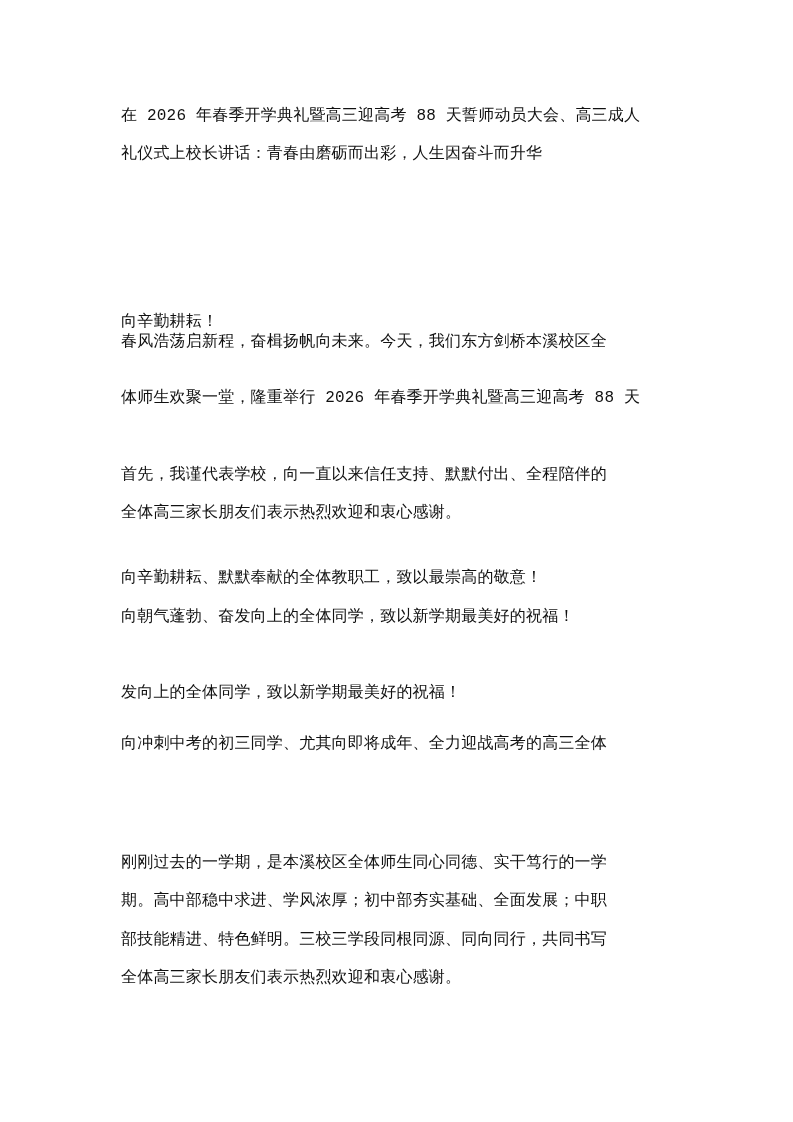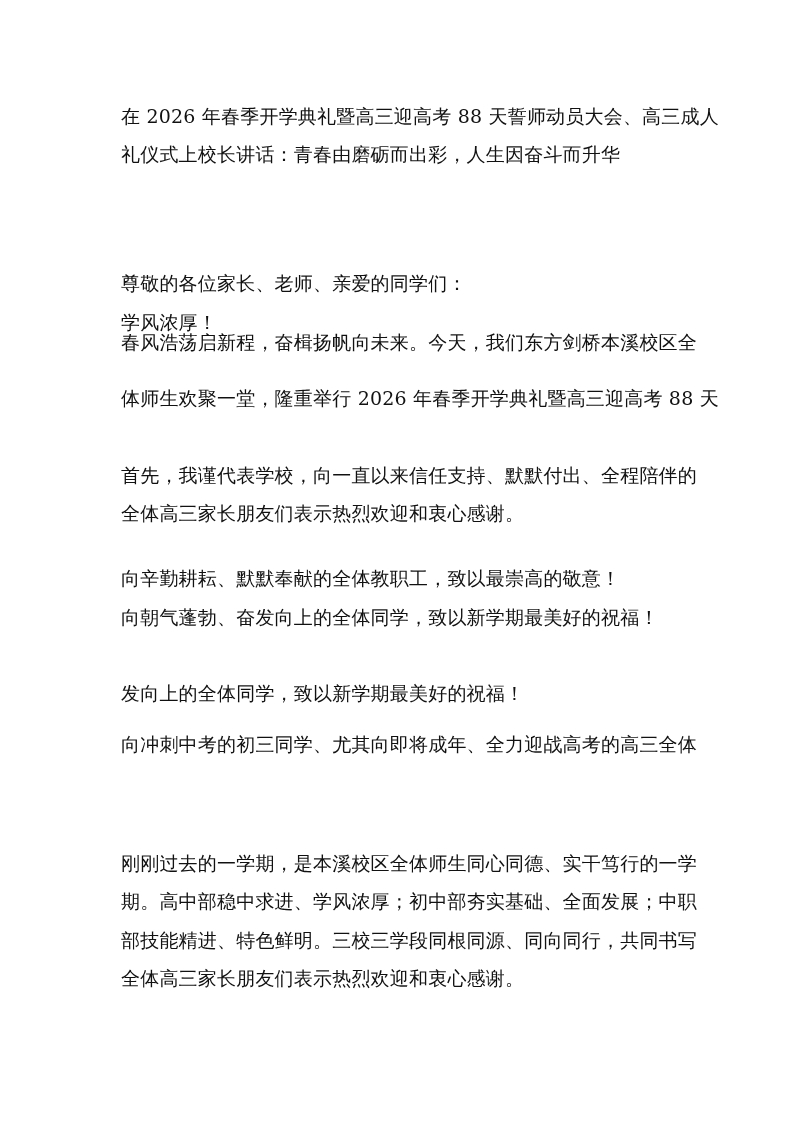--- a/index.html
+++ b/index.html
@@ -1,30 +1,29 @@
 <!DOCTYPE html>
 <html><head>
 <meta charset="utf-8">
 <style>
   html, body { margin: 0; padding: 0; background: #ffffff; }
   body { width: 793px; height: 1122px; position: relative; overflow: hidden;
          font-family: "DejaVu Serif", "Liberation Serif", serif; color: #111111; }
   .page { position: absolute; left: 0; top: 0; width: 793px; height: 1122px; background: #fff; }
-  .line { position: absolute; left: 121px; width: 560px; font-size: 19px; line-height: 24px;
-          white-space: nowrap; letter-spacing: 0.2px; }
+  .line { position: absolute; left: 121px; width: 560px; font-size: 16px; line-height: 24px;
+          white-space: nowrap; letter-spacing: 0.2px; font-family: Liberation Mono, monospace; }
 </style>
 </head>
 <body>
 
 <div class="page">
   <div class="line" style="top:104px">在 2026 年春季开学典礼暨高三迎高考 88 天誓师动员大会、高三成人</div>
   <div class="line" style="top:142px">礼仪式上校长讲话：青春由磨砺而出彩，人生因奋斗而升华</div>
 
-  <div class="line" style="top:271px">尊敬的各位家长、老师、亲爱的同学们：</div>
-  <div class="line" style="top:310px">学风浓厚！</div>
+  <div class="line" style="top:310px">向辛勤耕耘！</div>
   <div class="line" style="top:330px">春风浩荡启新程，奋楫扬帆向未来。今天，我们东方剑桥本溪校区全</div>
   <div class="line" style="top:386px">体师生欢聚一堂，隆重举行 2026 年春季开学典礼暨高三迎高考 88 天</div>
   <div class="line" style="top:463px">首先，我谨代表学校，向一直以来信任支持、默默付出、全程陪伴的</div>
   <div class="line" style="top:501px">全体高三家长朋友们表示热烈欢迎和衷心感谢。</div>
   <div class="line" style="top:566px">向辛勤耕耘、默默奉献的全体教职工，致以最崇高的敬意！</div>
   <div class="line" style="top:605px">向朝气蓬勃、奋发向上的全体同学，致以新学期最美好的祝福！</div>
   <div class="line" style="top:681px">发向上的全体同学，致以新学期最美好的祝福！</div>
   <div class="line" style="top:732px">向冲刺中考的初三同学、尤其向即将成年、全力迎战高考的高三全体</div>
   <div class="line" style="top:851px">刚刚过去的一学期，是本溪校区全体师生同心同德、实干笃行的一学</div>
   <div class="line" style="top:889px">期。高中部稳中求进、学风浓厚；初中部夯实基础、全面发展；中职</div>

